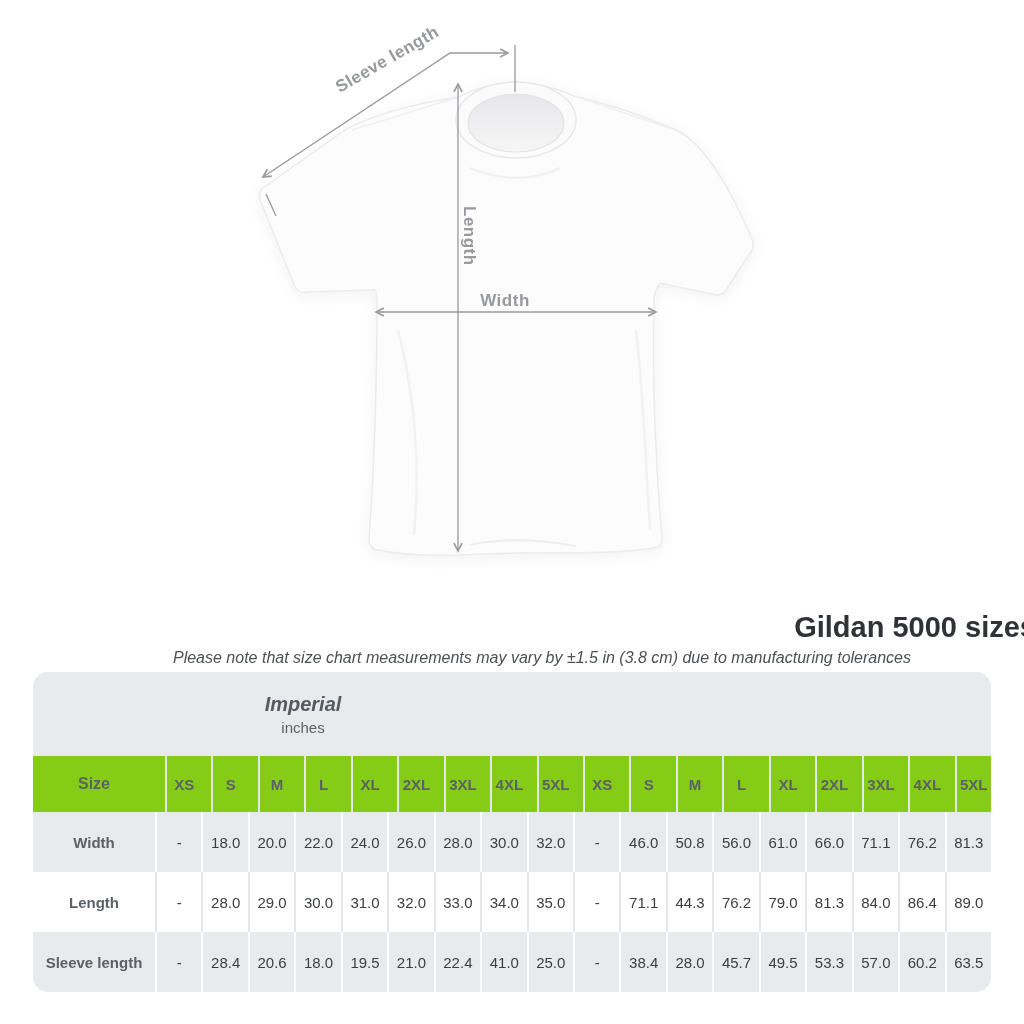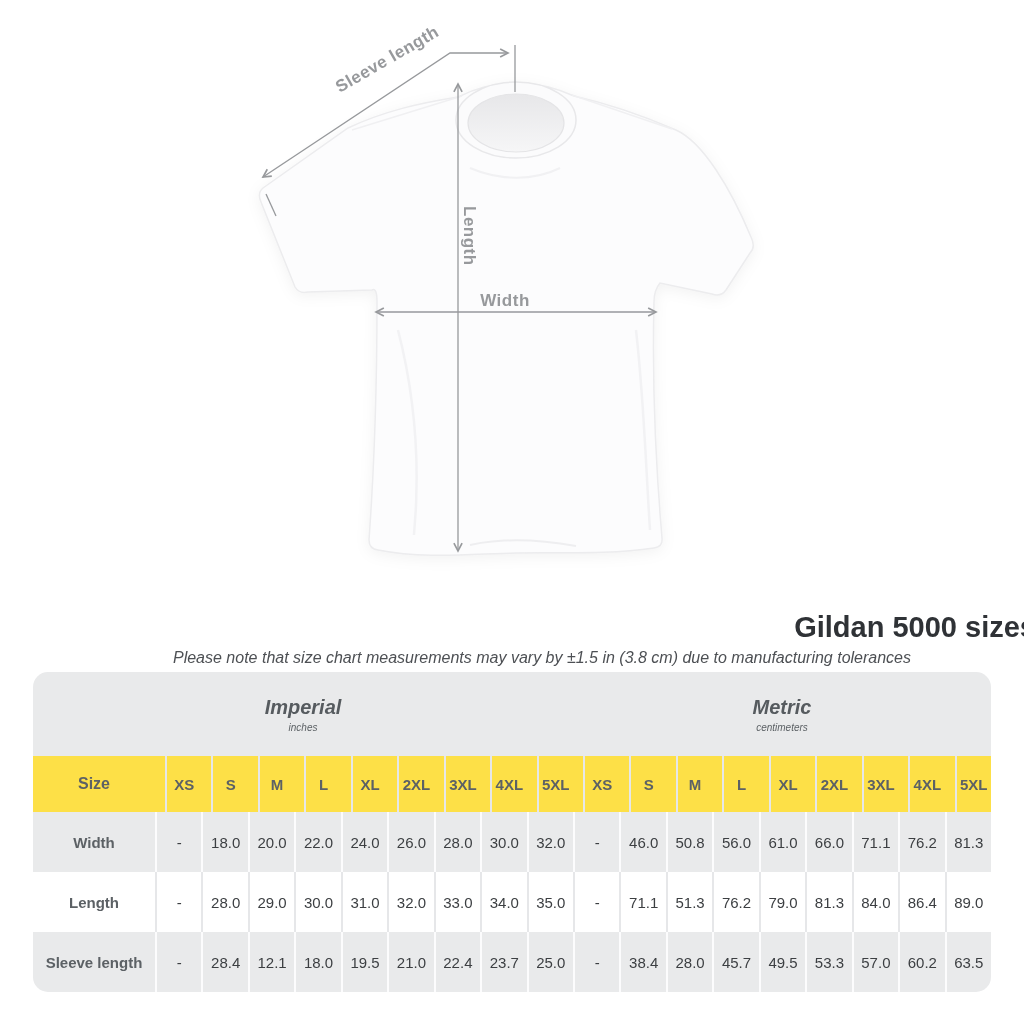--- a/index.html
+++ b/index.html
@@ -28,22 +28,22 @@
                font-size:16px;font-style:italic;color:#4d5054;margin:14px;}
   
   .size-table{position:absolute;left:33px;top:672px;width:958px;border-radius:15px;
               overflow:hidden;}
   .trow{display:grid;grid-template-columns:122px repeat(18,1fr);}
   .group-row{height:84px;background:var(--row-gray);}
   .group-cell{display:flex;flex-direction:column;align-items:center;justify-content:center;gap:3px;}
   .group-cell.imperial{grid-column:1/11;}
   .group-cell.metric{grid-column:11/20;}
   .group-label{font-size:20px;font-weight:bold;font-style:italic;color:#565b5f;}
-  .group-sub{font-size:10px;font-style:italic;color:#5c6165;}
-  .header-row{height:56px;background:#fde047;}
+  .group-sub{font-size:15px;color:#5c6165;}
+  .header-row{height:56px;background:#84cc16;}
   .body-row{height:60px;}
   .body-row.gray{background:var(--row-gray);}
   .body-row.white{background:#ffffff;}
   .cell{display:flex;align-items:center;justify-content:center;
         font-size:15px;color:var(--value-text);}
   .cell.head,.cell.rowlabel{font-weight:bold;color:var(--header-text);}
   .cell.corner{font-size:16px;}
   .header-row > .cell:not(:first-child){border-left:2px solid var(--sep-light);margin-left:10px;}
   .body-row.white > .cell:not(:first-child){border-left:2px solid var(--sep-light);}
   .body-row.gray  > .cell:not(:first-child){border-left:2px solid var(--sep-white);}
@@ -121,24 +121,20 @@
 
 <h1 class="chart-title">Gildan 5000 sizes</h1>
 <p class="chart-subtitle">Please note that size chart measurements may vary by ±1.5 in (3.8 cm) due to manufacturing tolerances</p>
 
 <div class="size-table">
   <div class="trow group-row">
     <div class="group-cell imperial">
       <div class="group-label">Imperial</div>
       <div class="group-sub">inches</div>
     </div>
-    <div class="group-cell metric">
-      <div class="group-label">Metric</div>
-      <div class="group-sub">centimeters</div>
-    </div>
   </div>
 
   <div class="trow header-row">
     <div class="cell rowlabel corner">Size</div>
 
   <div class="cell head">XS</div>
       <div class="cell head">S</div>
       <div class="cell head">M</div>
       <div class="cell head">L</div>
       <div class="cell head">XL</div>
@@ -186,38 +182,38 @@
         <div class="cell val">28.0</div>
         <div class="cell val">29.0</div>
         <div class="cell val">30.0</div>
         <div class="cell val">31.0</div>
         <div class="cell val">32.0</div>
         <div class="cell val">33.0</div>
         <div class="cell val">34.0</div>
         <div class="cell val">35.0</div>
         <div class="cell val">-</div>
         <div class="cell val">71.1</div>
-        <div class="cell val">51.3</div>
+        <div class="cell val">44.3</div>
         <div class="cell val">76.2</div>
         <div class="cell val">79.0</div>
         <div class="cell val">81.3</div>
         <div class="cell val">84.0</div>
         <div class="cell val">86.4</div>
         <div class="cell val">89.0</div>
       </div>
       <div class="trow body-row gray">
         <div class="cell rowlabel">Sleeve length</div>
         <div class="cell val">-</div>
         <div class="cell val">28.4</div>
-        <div class="cell val">12.1</div>
+        <div class="cell val">20.6</div>
         <div class="cell val">18.0</div>
         <div class="cell val">19.5</div>
         <div class="cell val">21.0</div>
         <div class="cell val">22.4</div>
-        <div class="cell val">23.7</div>
+        <div class="cell val">41.0</div>
         <div class="cell val">25.0</div>
         <div class="cell val">-</div>
         <div class="cell val">38.4</div>
         <div class="cell val">28.0</div>
         <div class="cell val">45.7</div>
         <div class="cell val">49.5</div>
         <div class="cell val">53.3</div>
         <div class="cell val">57.0</div>
         <div class="cell val">60.2</div>
         <div class="cell val">63.5</div>

